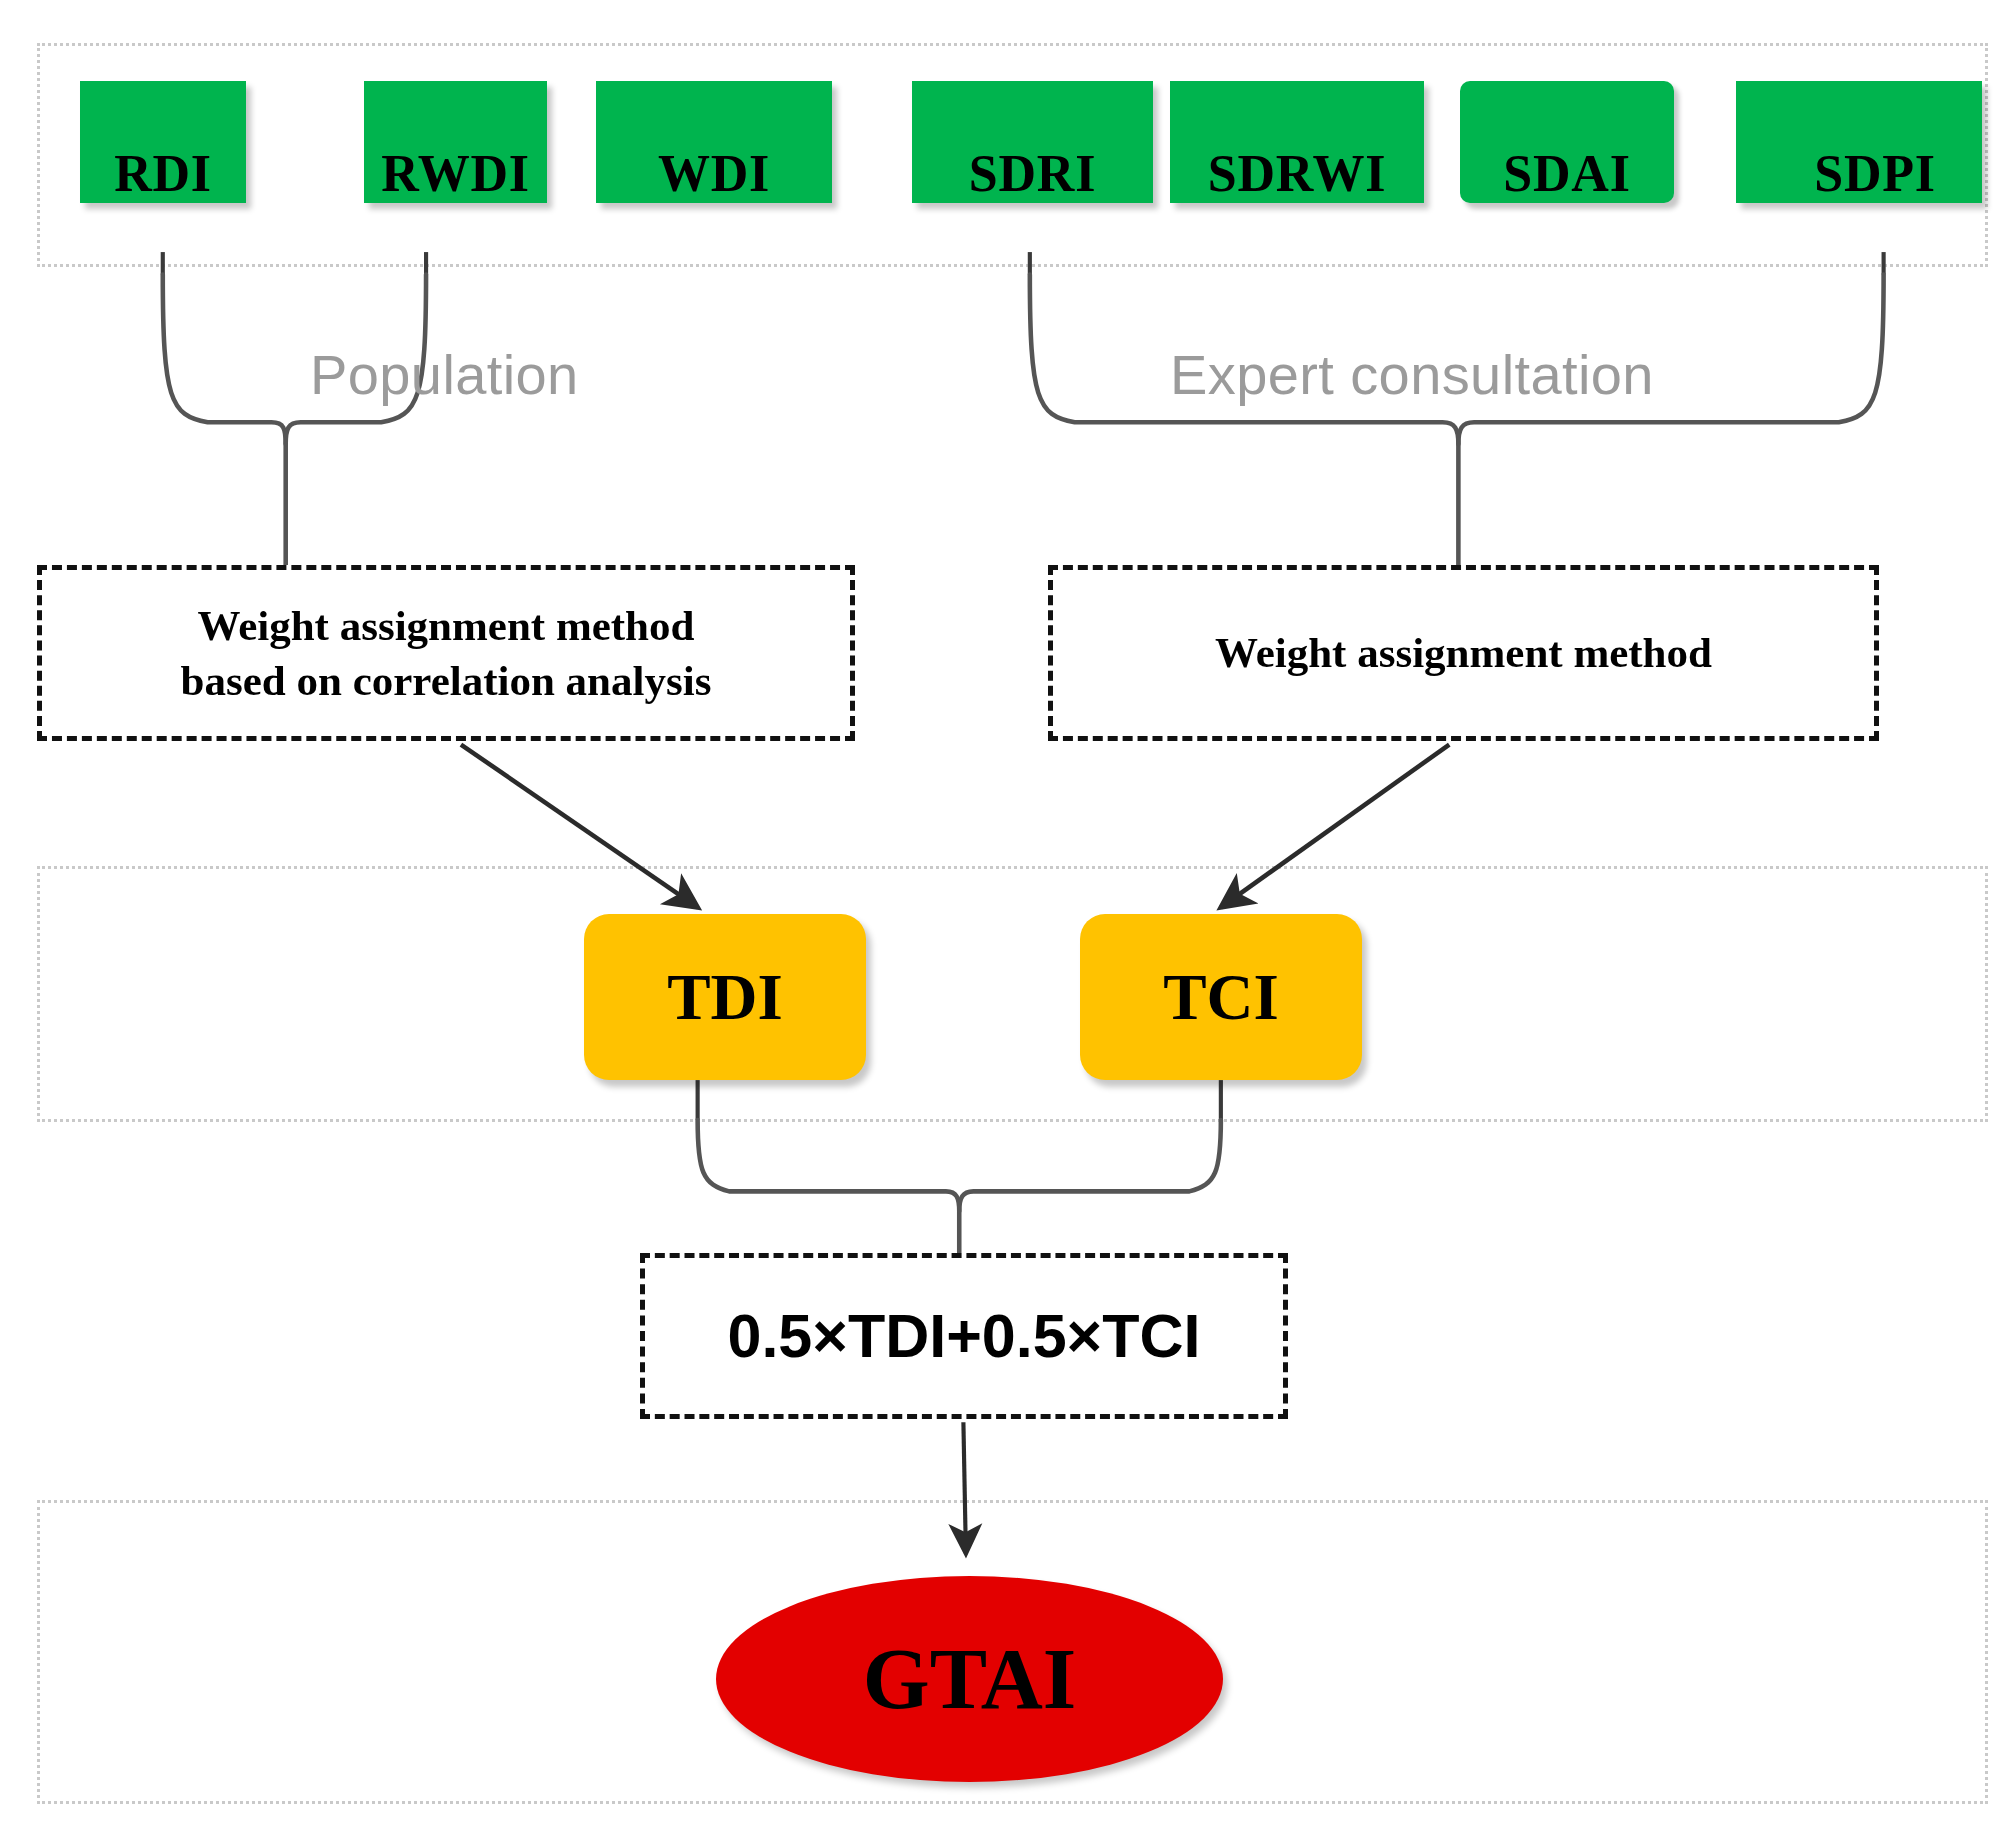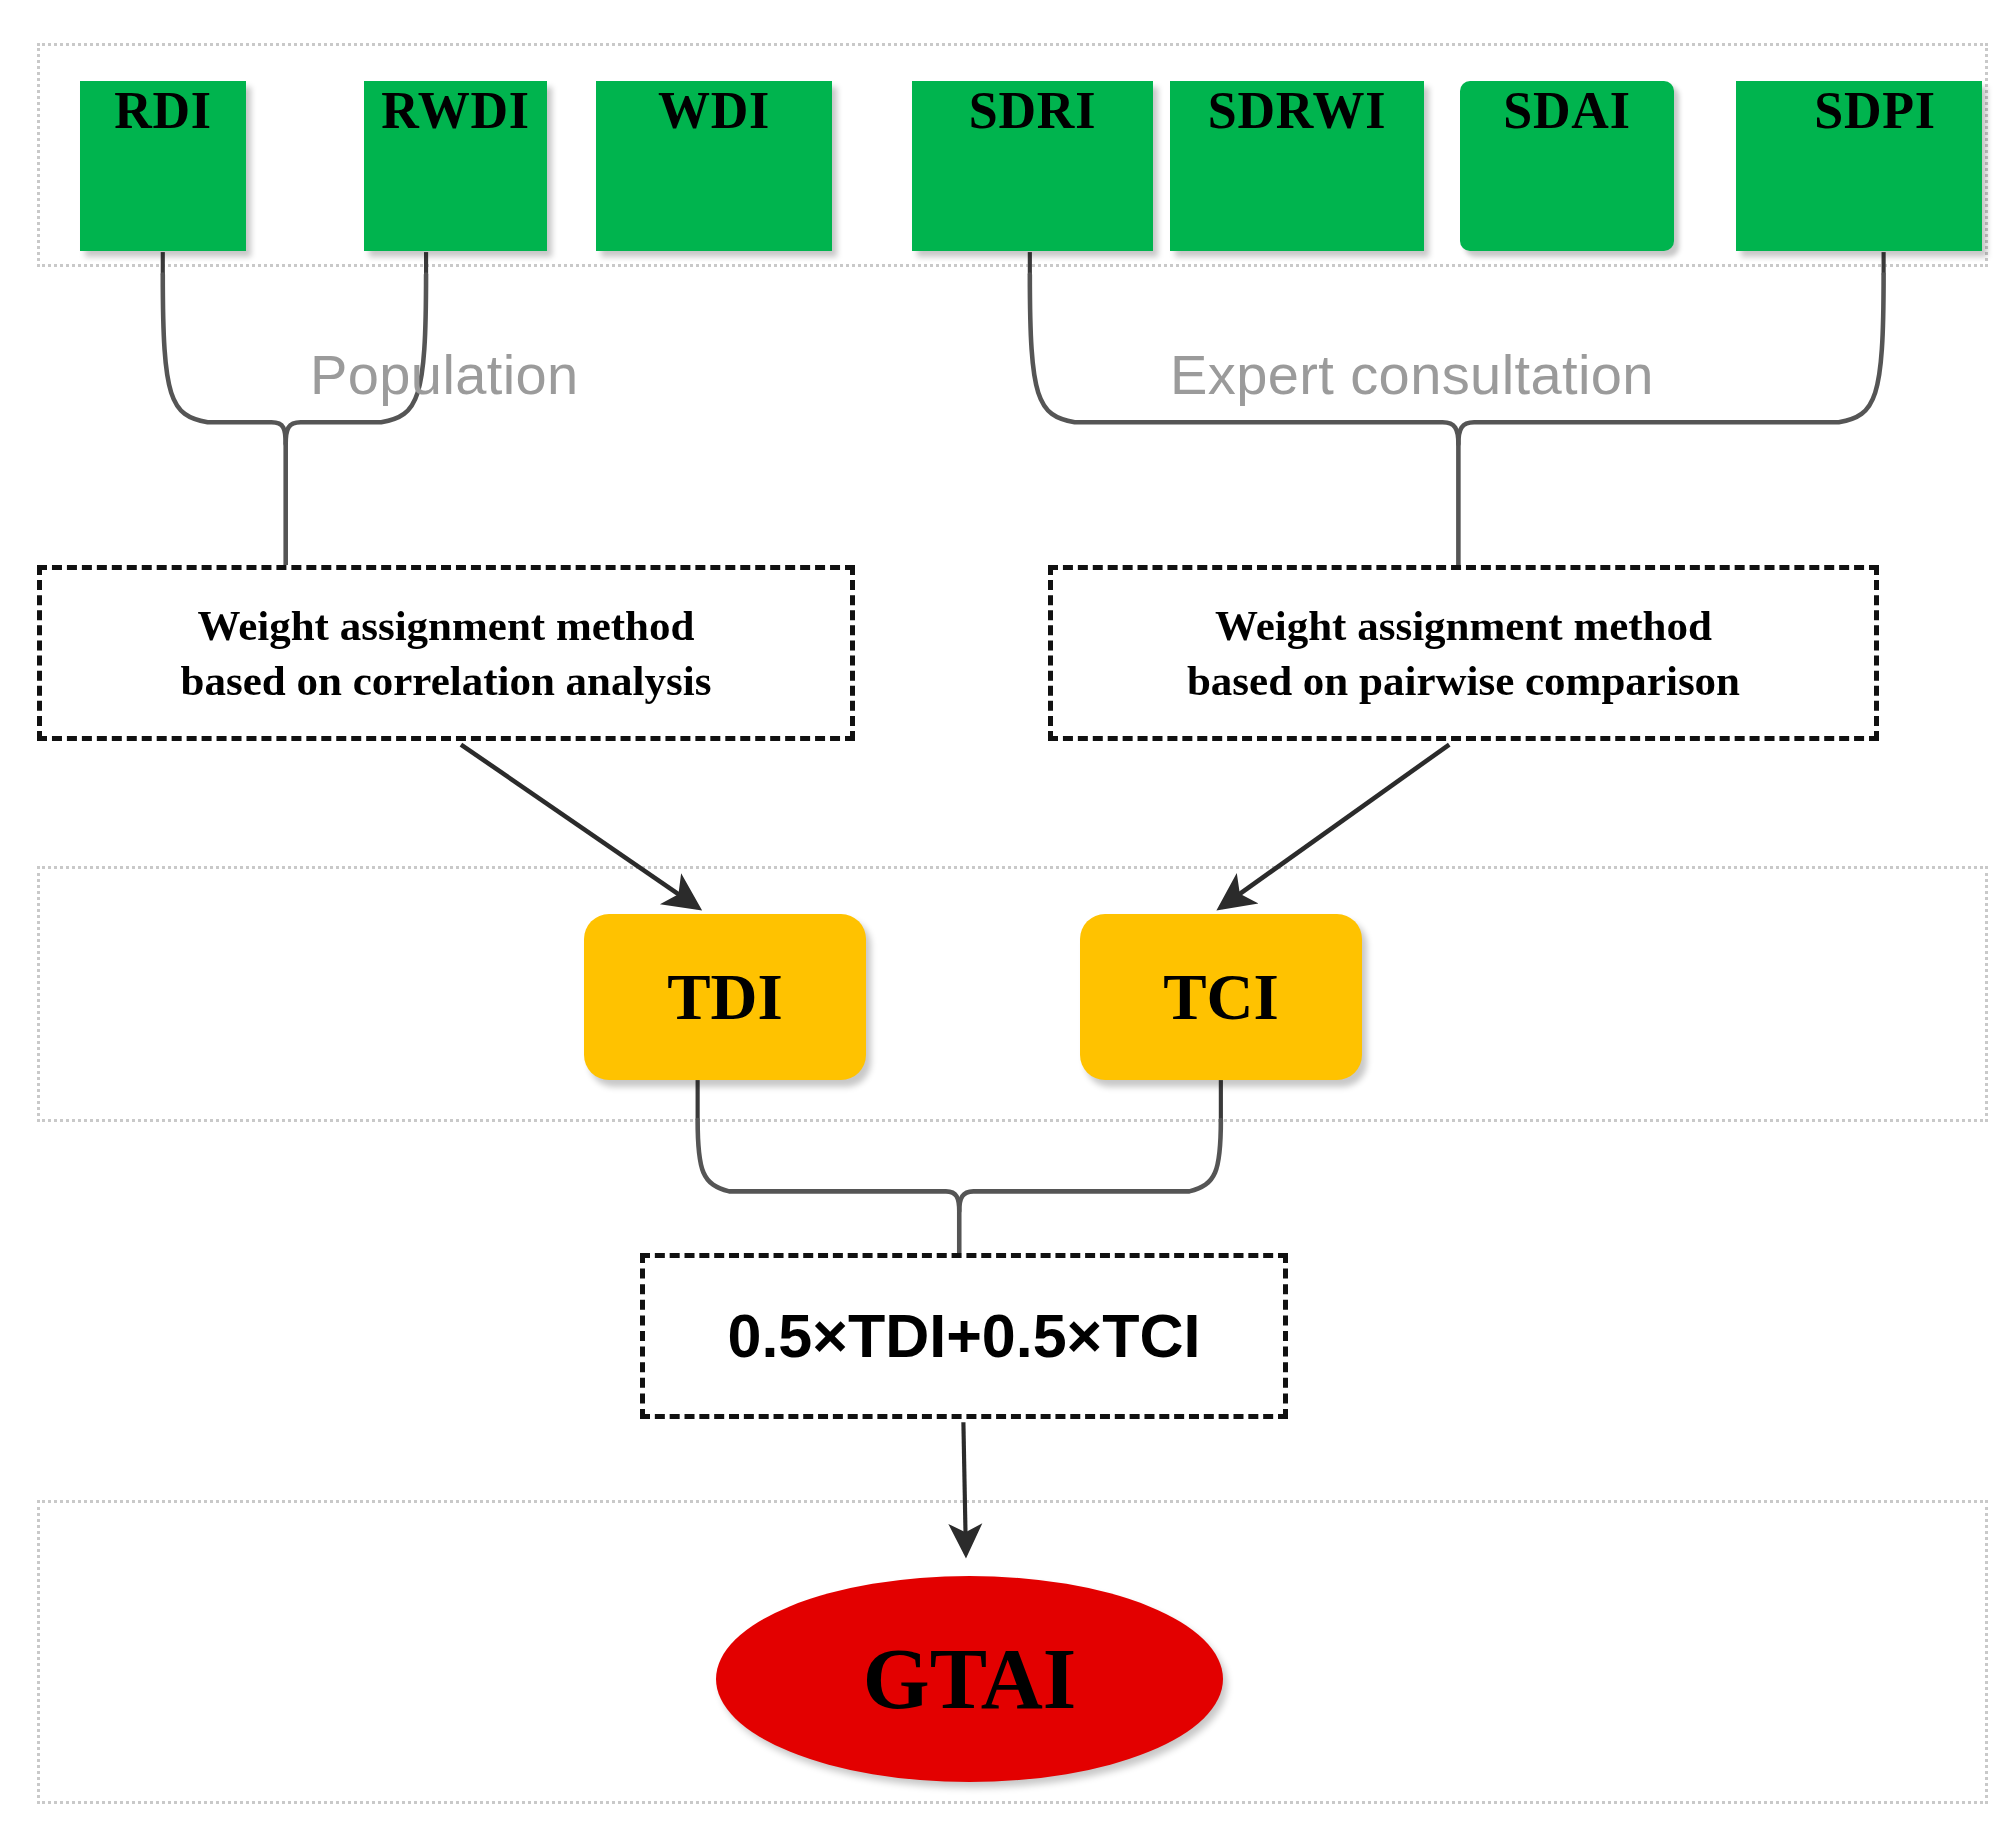--- a/index.html
+++ b/index.html
@@ -27,29 +27,29 @@
   #layer-indicators { left: 37px;  top: 43px;   width: 1951px; height: 224px; }
   #layer-subindex   { left: 37px;  top: 866px; width: 1951px; height: 256px; }
   #layer-result     { left: 37px;  top: 1500px; width: 1951px; height: 304px; }
 
   
   .green-box {
     position: absolute;
     background: #00b44e;
     color: #000000;
     display: flex;
-    align-items: flex-start;
+    align-items: flex-end;
     justify-content: center;
     font-family: "Liberation Serif", serif;
     font-weight: bold;
     font-size: 52px;
     letter-spacing: 0.8px;
     box-shadow: 5px 5.8px 5.8px rgba(0,0,0,0.22);
     top: 81px;
-    height: 170px;
+    height: 122px;
   }
 
   
   .orange-box {
     position: absolute;
     background: #ffc200;
     color: #000000;
     display: flex;
     align-items: center;
     justify-content: center;
@@ -229,21 +229,20 @@
   <div class="dashed-box" id="method-left">
     <div>
       <div>Weight assignment method</div>
       <div>based on correlation analysis</div>
     </div>
   </div>
 
   <div class="dashed-box" id="method-right">
     <div>
       <div>Weight assignment method</div>
-      <div>based on pairwise comparison</div>
     </div>
   </div>
 
   <div class="orange-box" style="left:584px;text-align:center;">
     <span>TDI</span>
   </div>
   <div class="orange-box" style="left:1080px;">
     <span>TCI</span>
   </div>
 

